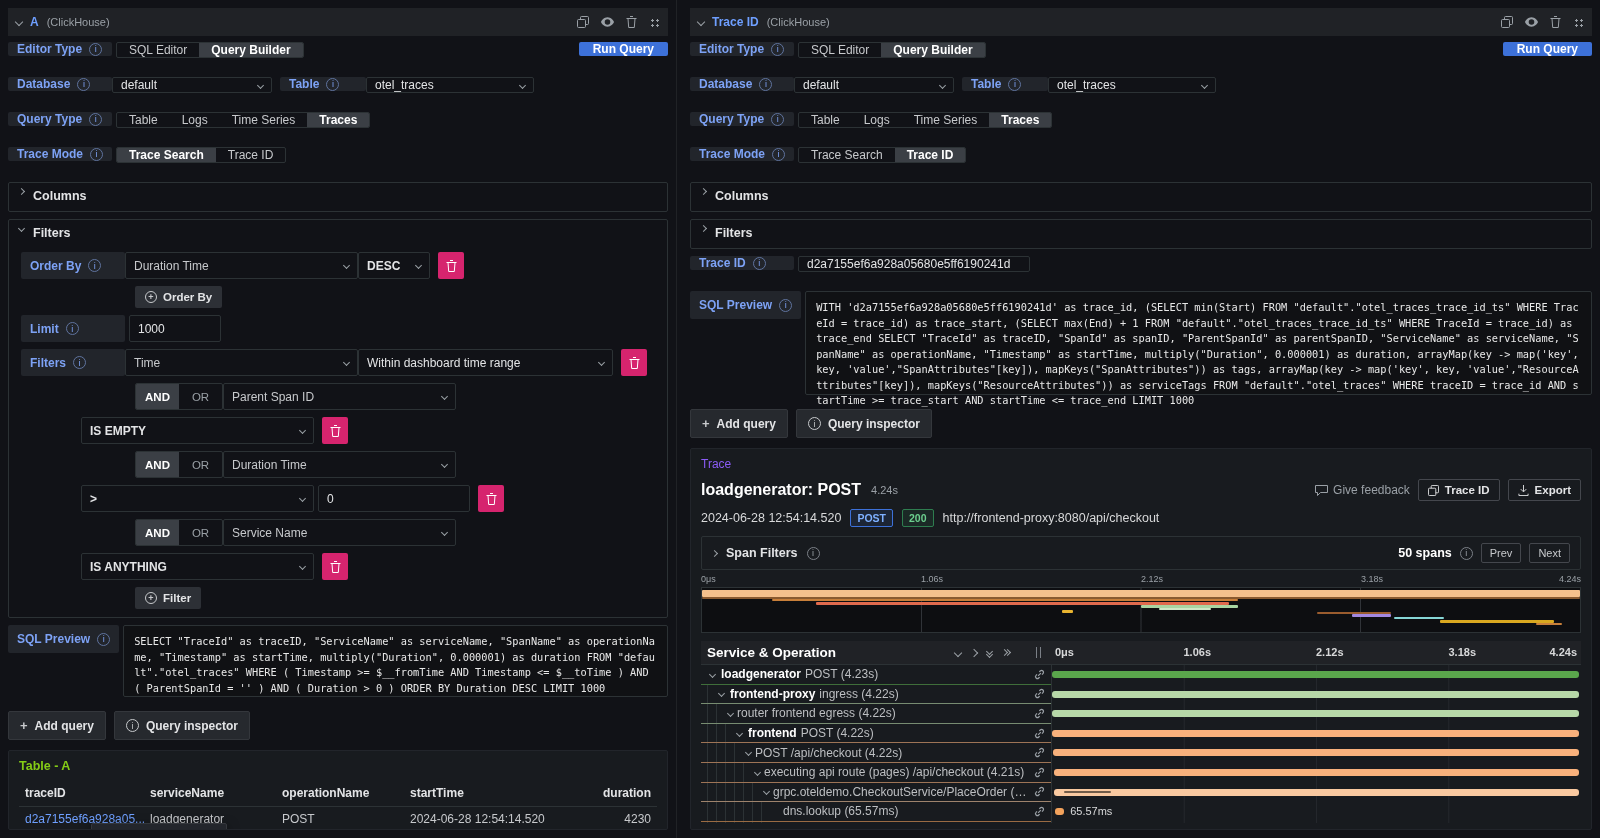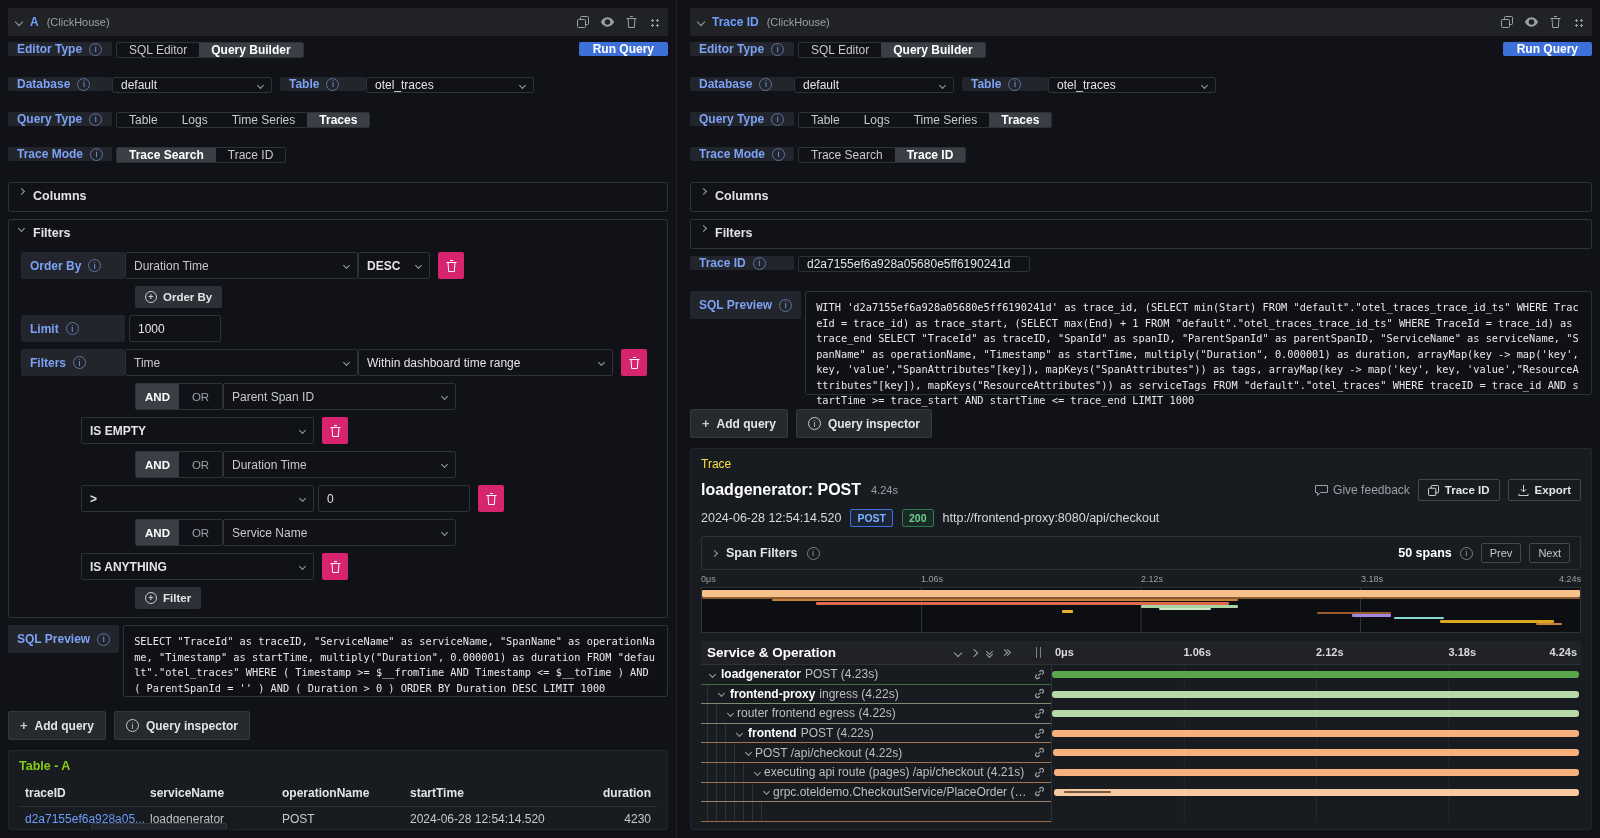--- a/index.html
+++ b/index.html
@@ -57,21 +57,21 @@
   
   .tpanel{background:#181b1f;border:1px solid #22252b;border-radius:2px;flex:1;padding:8px 10px;position:relative;overflow:hidden}
   .tpanel .pttl{color:#84cc16;font-weight:bold;font-size:12.5px;margin-bottom:8px}
   .trow{display:grid;grid-template-columns:125px 132px 128px 170px 1fr;align-items:center;height:25.5px;border-bottom:1px solid #23262b;padding:0 6px}
   .trow.head{font-weight:bold;color:#e3e4e6;border-bottom:1px solid #2c3235}
   .trow .c-dur{text-align:right}
   .trow .tid{color:#6e9fff;cursor:pointer;white-space:nowrap;overflow:hidden}
   .datalinks{position:absolute;left:82px;top:72px;width:136px;background:#23262c;border:1px solid #34373c;border-radius:2px;box-shadow:0 4px 12px rgba(0,0,0,.5);padding:7px 10px;z-index:5}
   
   .trace-panel{background:#181b1f;border:1px solid #22252b;border-radius:2px;flex:1;padding:6px 10px;overflow:hidden;display:flex;flex-direction:column}
-  .tr-ttl{color:#fde047;font-size:12px;margin:2px 0 8px}
+  .tr-ttl{color:#8b5cf6;font-size:12px;margin:2px 0 8px}
   .tr-head{display:flex;align-items:center;gap:8px}
   .tr-name{color:#fff;font-size:16px;font-weight:bold}
   .tr-dur{color:#9aa0a6;font-size:11px;margin-left:2px}
   .tr-actions{margin-left:auto;display:flex;align-items:center;gap:8px}
   .fb{color:#9aa0a6;font-size:12px;display:flex;align-items:center;gap:5px;cursor:pointer}
   .obtn{background:transparent;border:1px solid #44474d;border-radius:2px;color:#e3e4e6;font-weight:bold;font-size:11.5px;padding:4px 9px;display:inline-flex;align-items:center;gap:6px;cursor:pointer}
   .tr-sub{display:flex;align-items:center;gap:9px;margin:8px 0 9px;color:#d8d9da;font-size:12.5px}
   .badge{border-radius:2px;font-size:10.5px;font-weight:bold;padding:2px 6px}
   .badge.method{color:#7eb0ff;border:1px solid #3d71d9;background:rgba(61,113,217,.12)}
   .badge.status{color:#6ccf8e;border:1px solid #2e7d4f;background:rgba(46,125,79,.15)}
@@ -721,19 +721,41 @@
           <div class="span-row">
             <div class="span-name" style="border-bottom: 1px solid rgba(242, 162, 92, 0.6);">
               <span class="guide"></span>
               <span class="guide"></span>
               <span class="guide"></span>
               <span class="guide"></span>
               <span class="guide"></span>
               <span class="guide"></span>
               <span class="guide"></span>
               <span style="width: 13px; flex: 0 0 auto;"></span>
+              <span class="op">dns.lookup (65.57ms)</span>
+              <span class="lnk">
+                <svg width="13" height="13" viewBox="0 0 14 14">
+                  <path d="M5.5 8.5l3-3M6.8 4.2l1-1a2 2 0 012.9 2.9l-1 1M7.2 9.8l-1 1a2 2 0 01-2.9-2.9l1-1" fill="none" stroke="#9aa0a6" stroke-width="1.3"></path>
+                </svg>
+              </span>
+            </div>
+            <div class="span-gantt">
+              <div class="bar" style="left: 0.5%; width: 1.8%; background: rgb(242, 162, 92);"></div>
+              <span class="bar-label" style="left: calc(2.3% + 6px);">65.57ms</span>
+            </div>
+          </div>
+          <div class="span-row">
+            <div class="span-name" style="border-bottom: 1px solid rgba(242, 162, 92, 0.6);">
+              <span class="guide"></span>
+              <span class="guide"></span>
+              <span class="guide"></span>
+              <span class="guide"></span>
+              <span class="guide"></span>
+              <span class="guide"></span>
+              <span class="guide"></span>
+              <span style="width: 13px; flex: 0 0 auto;"></span>
             </div>
             <div class="span-gantt"></div>
           </div>
         </div>
     </div>
   </div>
 </div>
 
 </body></html>

